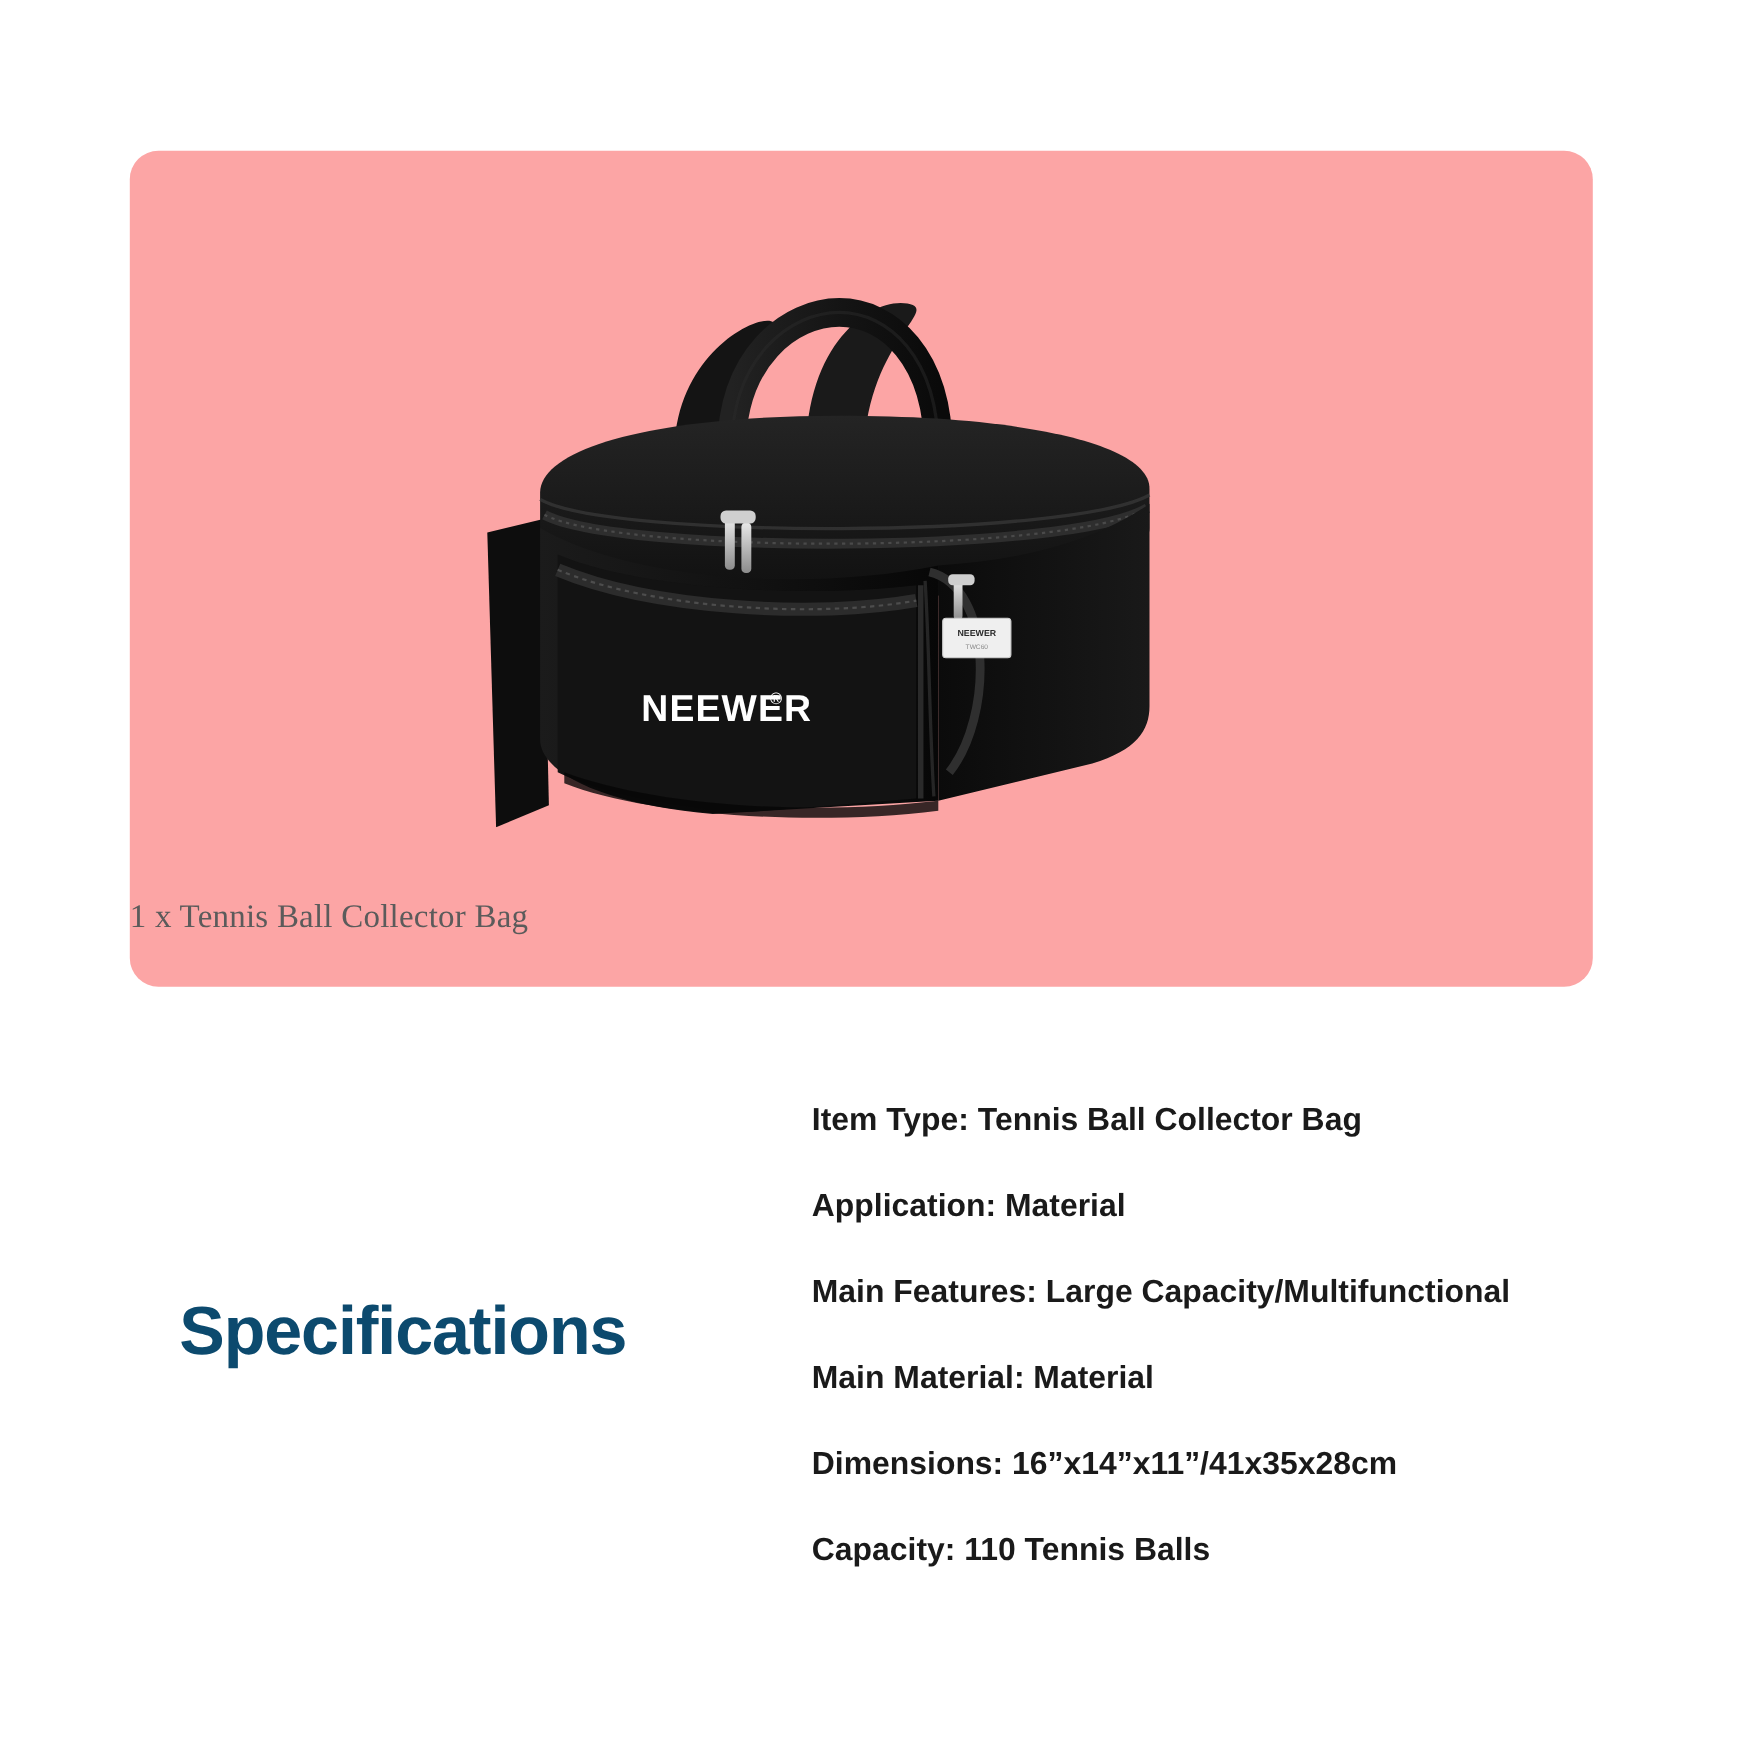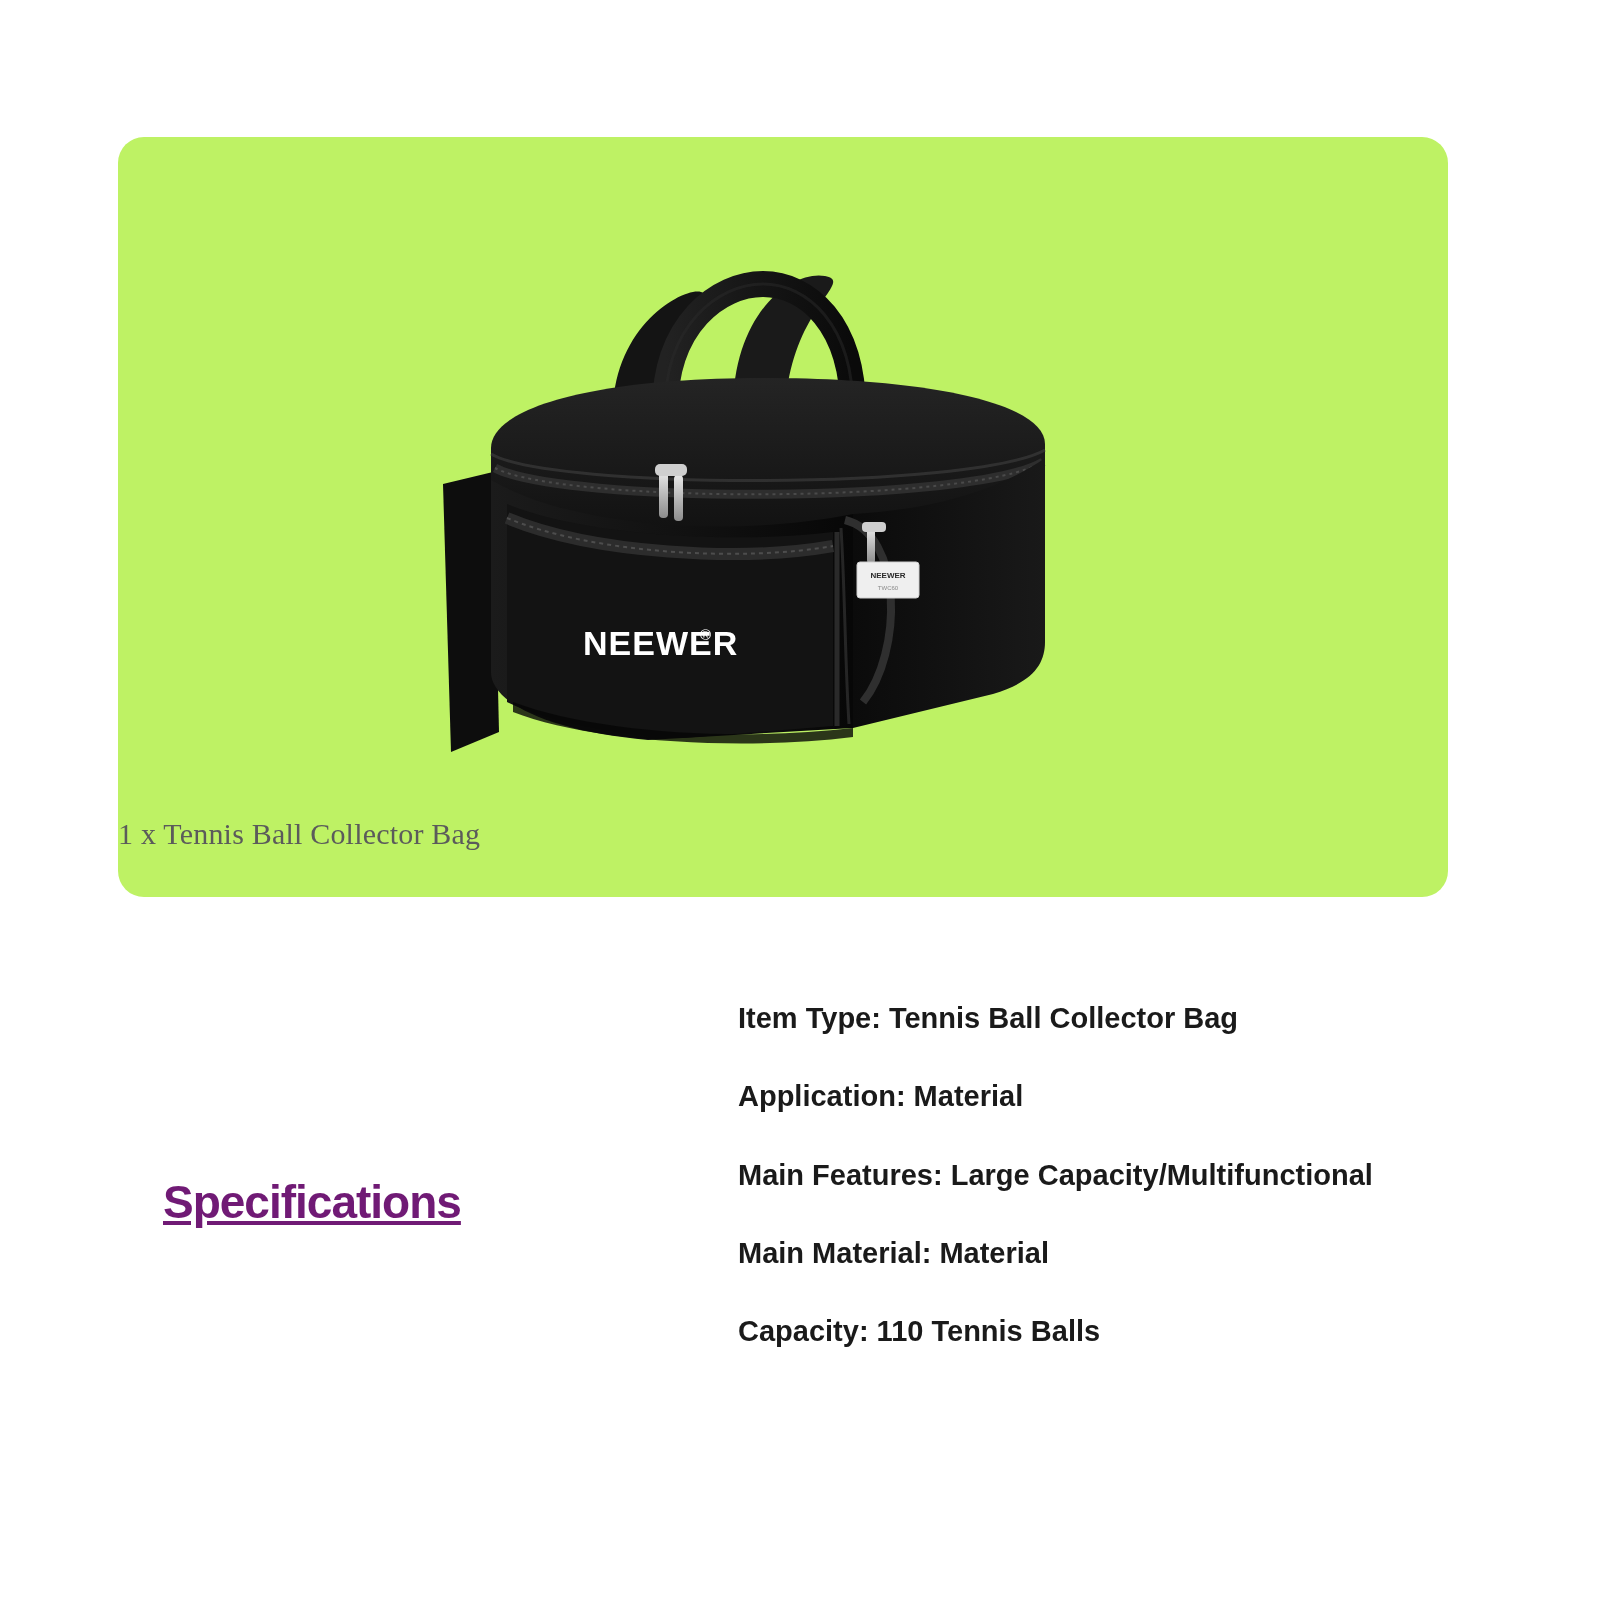--- a/index.html
+++ b/index.html
@@ -15,21 +15,21 @@
     overflow: hidden;
   }
 
   
   .product-card {
     position: absolute;
     left: 118px;
     top: 137px;
     width: 1330px;
     height: 760px;
-    background: #bef264;
+    background: #fca5a5;
     border-radius: 26px;
   }
 
   .product-image-area {
     position: absolute;
     left: 0;
     top: 40px;
     width: 100%;
     height: 630px;
   }
@@ -54,26 +54,25 @@
     transform: translate(-50%, -50%);
     width: 700px;
     height: 520px;
   }
 
   
   .spec-title {
     position: absolute;
     left: 163px;
     top: 1175px;
-    font-size: 46px;
+    font-size: 62px;
     font-weight: bold;
-    color: #701a75;
+    color: #0c4a6e;
     letter-spacing: -1px;
     font-family: "Liberation Sans", sans-serif;
-    text-decoration: underline;
   }
 
   .spec-list {
     position: absolute;
     left: 738px;
     top: 1000px;
     width: 760px;
     font-weight: bold;
   }
 
@@ -179,14 +178,15 @@
   <div class="caption">1 x Tennis Ball Collector Bag</div>
 </div>
 
 <div class="spec-title">Specifications</div>
 
 <div class="spec-list">
   <div class="spec-row">Item Type: Tennis Ball Collector Bag</div>
   <div class="spec-row">Application: Material</div>
   <div class="spec-row">Main Features: Large Capacity/Multifunctional</div>
   <div class="spec-row">Main Material: Material</div>
+  <div class="spec-row">Dimensions: 16”x14”x11”/41x35x28cm</div>
   <div class="spec-row">Capacity: 110 Tennis Balls</div>
 </div>
 
 </body></html>

